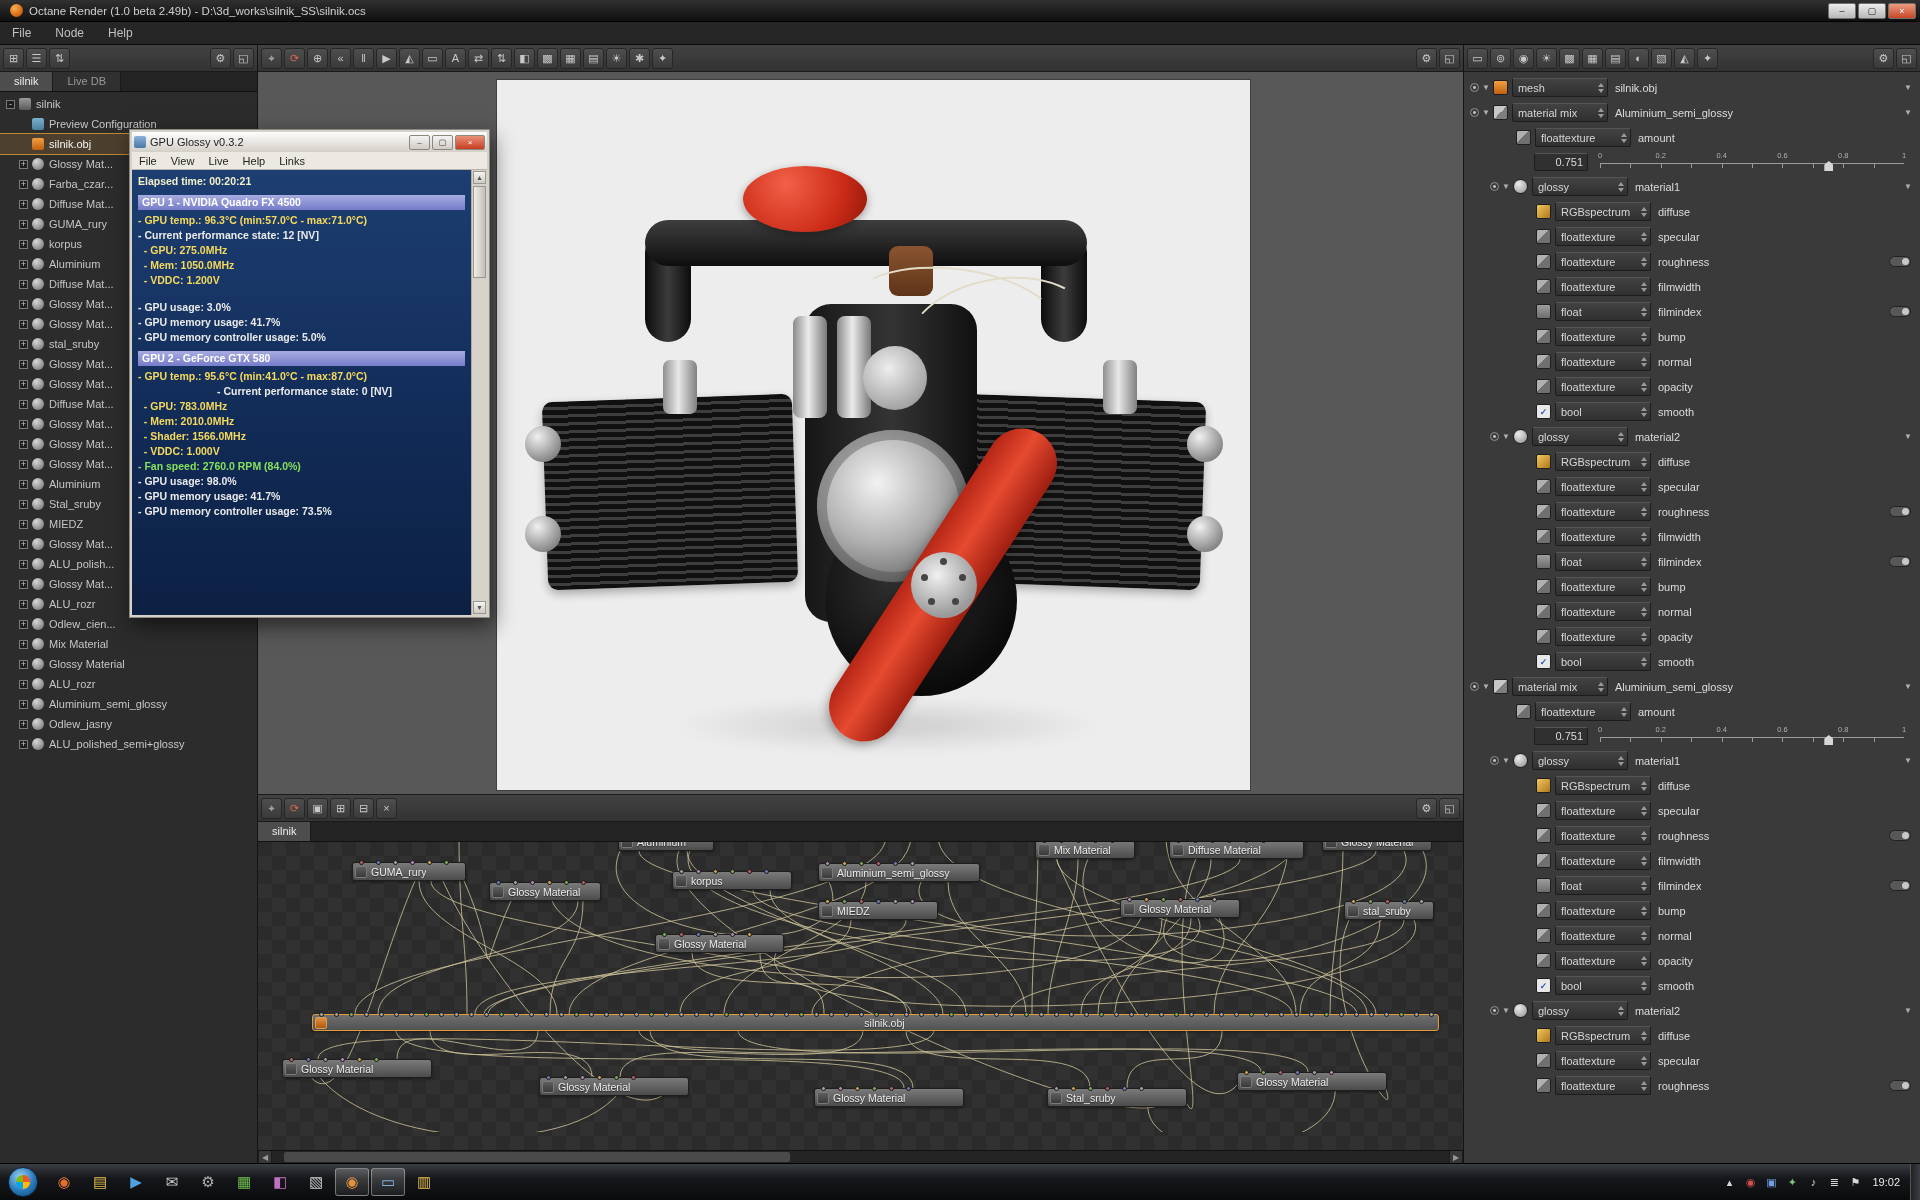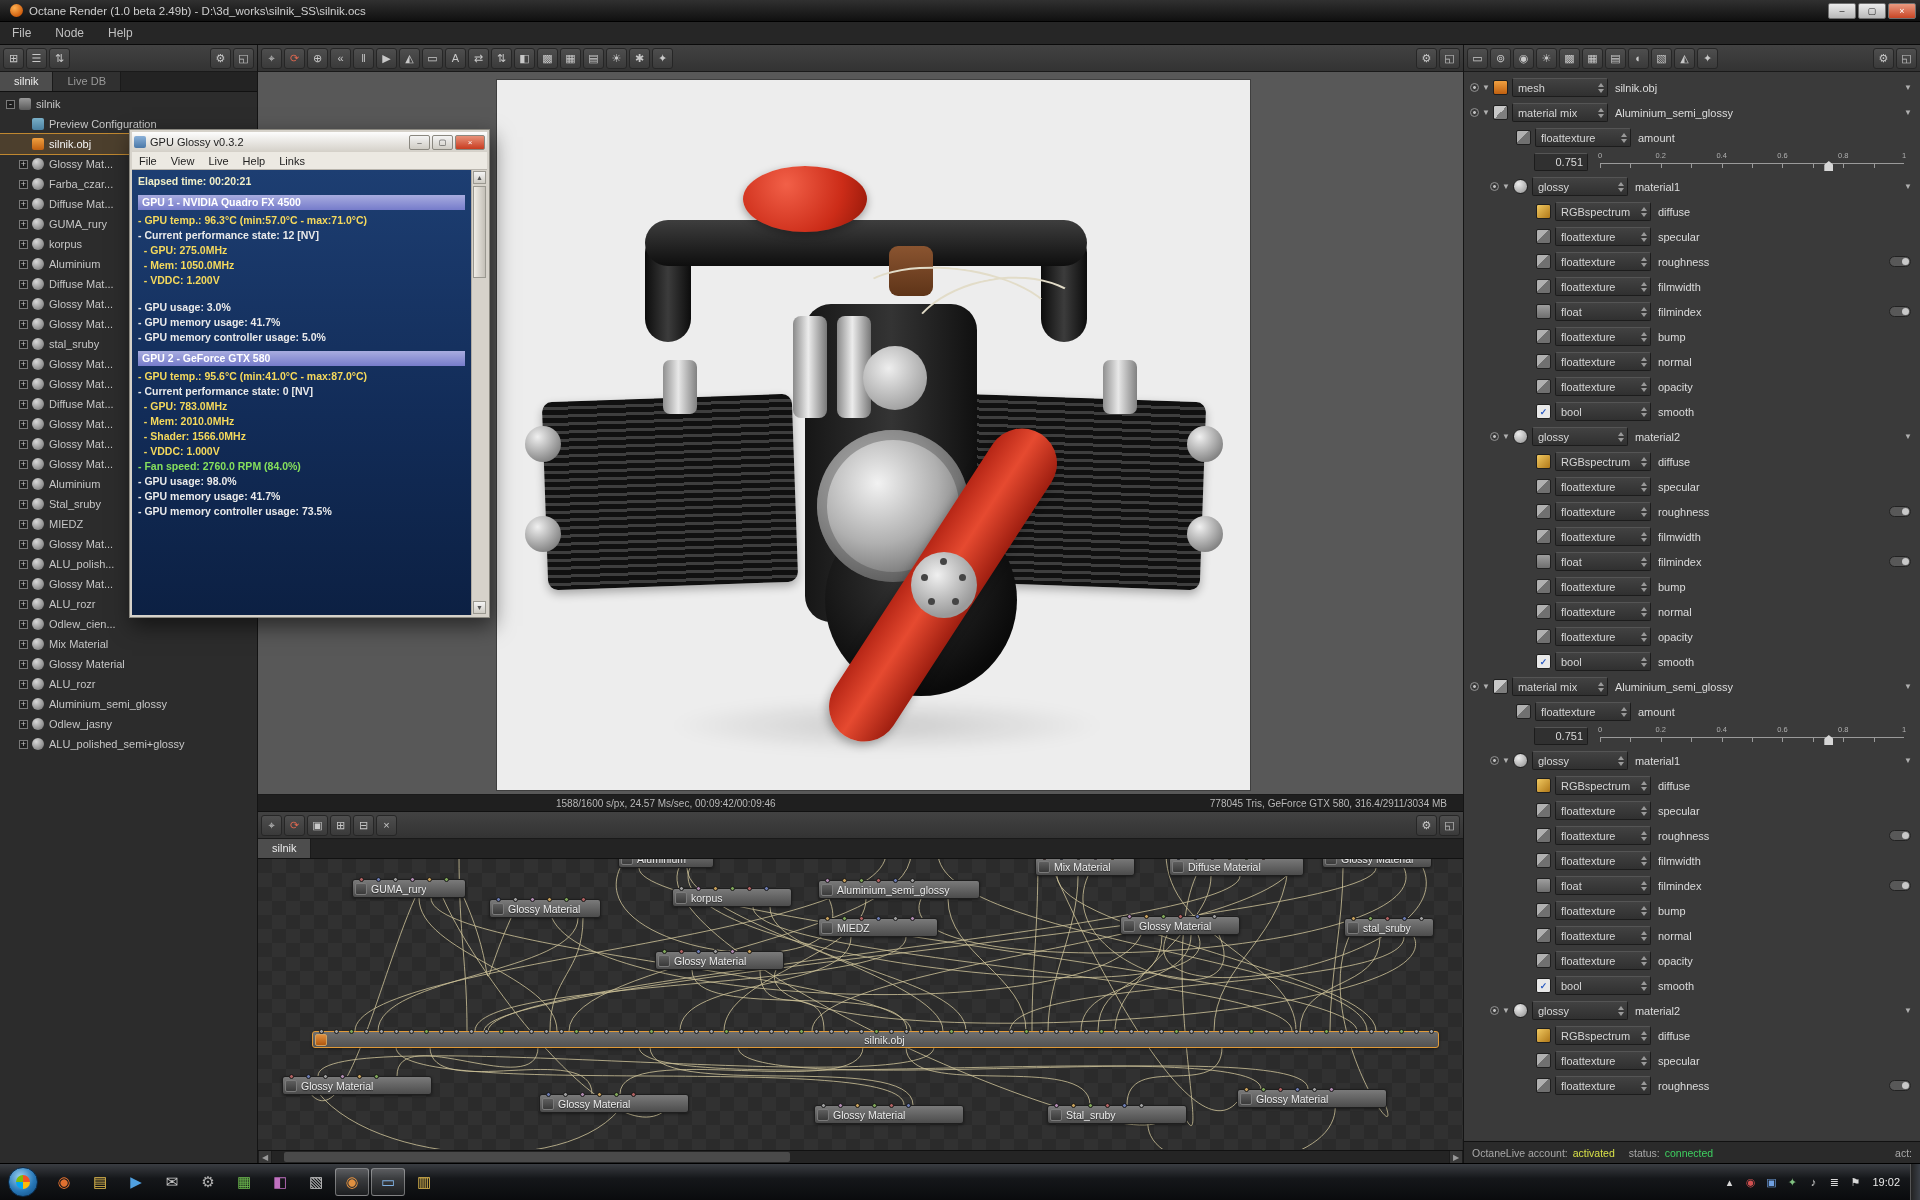--- a/index.html
+++ b/index.html
@@ -413,24 +413,20 @@
           <div class="e-blade"></div>
           <div class="e-hub">
               <i></i>
               <i></i>
               <i></i>
               <i></i>
               <i></i>
             </div>
         </div>
       </div>
-    </div>
-    <div id="vp-status">
-      <span id="vp-status-left">1588/1600 s/px, 24.57 Ms/sec, 00:09:42/00:09:46</span>
-      <span id="vp-status-right">778045 Tris, GeForce GTX 580, 316.4/2911/3034 MB</span>
     </div>
     <div class="panel-toolbar">
       <div id="ng-toolbar-icons" class="ticons">
           <div class="tbtn">⌖</div>
           <div class="tbtn" style="color: rgb(224, 104, 80);">⟳</div>
           <div class="tbtn">▣</div>
           <div class="tbtn">⊞</div>
           <div class="tbtn">⊟</div>
           <div class="tbtn">×</div>
         </div>
@@ -1262,27 +1258,20 @@
               <i class="up"></i>
               <i class="dn"></i>
             </span>
           </span>
           <span class="iname">roughness</span>
           <span class="switch">
             <i class="knob"></i>
           </span>
         </div>
       </div>
-    <div id="insp-status">
-      <span class="acct-label">OctaneLive account:</span>
-      <span class="acct-val">activated</span>
-      <span class="st-label">status:</span>
-      <span class="st-val">connected</span>
-      <span class="trail">act:</span>
-    </div>
   </div>
 
   <div id="gpushark" class="abs">
     <div class="gs-titlebar">
       <div class="gs-ico"></div>
       <span class="gs-title">GPU Glossy v0.3.2</span>
       <div class="gs-controls" id="gs-controls">
           <div class="gsbtn">–</div>
           <div class="gsbtn">▢</div>
           <div class="gsbtn close">×</div>
@@ -1303,21 +1292,21 @@
           <div class="gs-line" style="color: rgb(234, 234, 234);">- Current performance state: 12 [NV]</div>
           <div class="gs-line" style="color: rgb(245, 217, 92);">  - GPU: 275.0MHz</div>
           <div class="gs-line" style="color: rgb(245, 217, 92);">  - Mem: 1050.0MHz</div>
           <div class="gs-line" style="color: rgb(245, 217, 92);">  - VDDC: 1.200V</div>
           <div class="gs-gap"></div>
           <div class="gs-line" style="color: rgb(234, 234, 234);">- GPU usage: 3.0%</div>
           <div class="gs-line" style="color: rgb(234, 234, 234);">- GPU memory usage: 41.7%</div>
           <div class="gs-line" style="color: rgb(234, 234, 234);">- GPU memory controller usage: 5.0%</div>
           <div class="gs-header">GPU 2 - GeForce GTX 580</div>
           <div class="gs-line" style="color: rgb(245, 217, 92);">- GPU temp.: 95.6°C (min:41.0°C - max:87.0°C)</div>
-          <div class="gs-line" style="color: rgb(234, 234, 234);">- Current performance state: 0 [NV]</div>
+          <div class="gs-line" style="color: rgb(234, 234, 234); text-align: center;">- Current performance state: 0 [NV]</div>
           <div class="gs-line" style="color: rgb(245, 217, 92);">  - GPU: 783.0MHz</div>
           <div class="gs-line" style="color: rgb(245, 217, 92);">  - Mem: 2010.0MHz</div>
           <div class="gs-line" style="color: rgb(245, 217, 92);">  - Shader: 1566.0MHz</div>
           <div class="gs-line" style="color: rgb(245, 217, 92);">  - VDDC: 1.000V</div>
           <div class="gs-line" style="color: rgb(134, 224, 92);">- Fan speed: 2760.0 RPM (84.0%)</div>
           <div class="gs-line" style="color: rgb(234, 234, 234);">- GPU usage: 98.0%</div>
           <div class="gs-line" style="color: rgb(234, 234, 234);">- GPU memory usage: 41.7%</div>
           <div class="gs-line" style="color: rgb(234, 234, 234);">- GPU memory controller usage: 73.5%</div>
         </div>
       <div class="gs-scroll">

